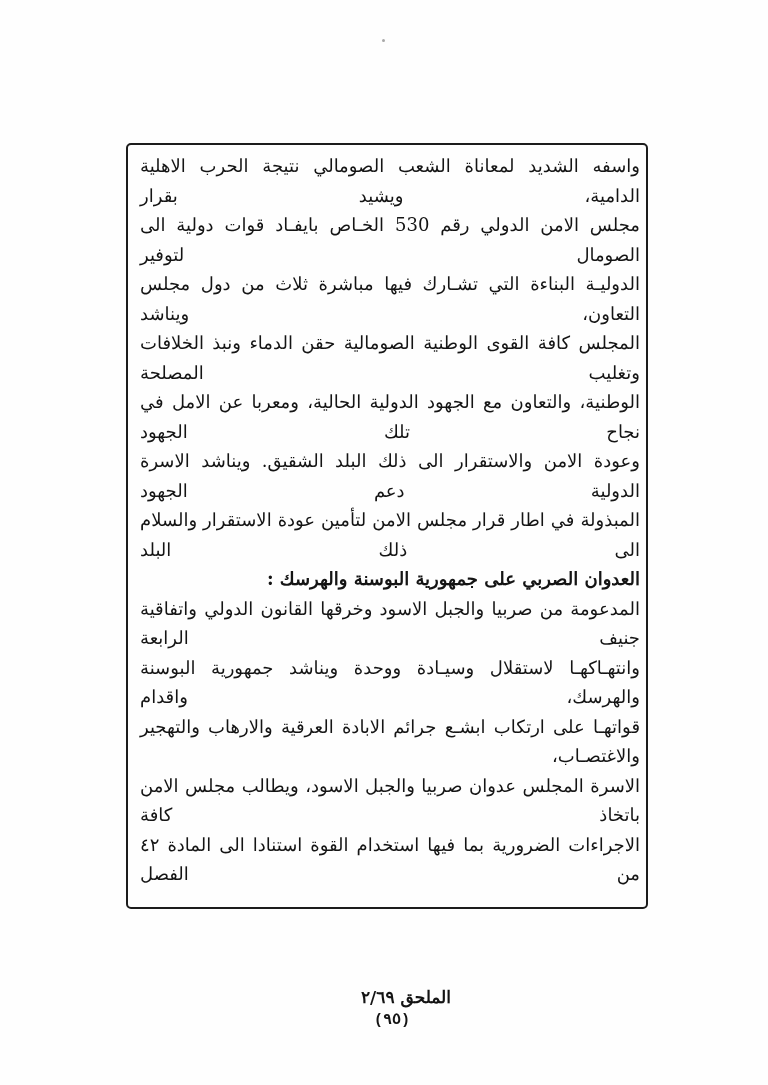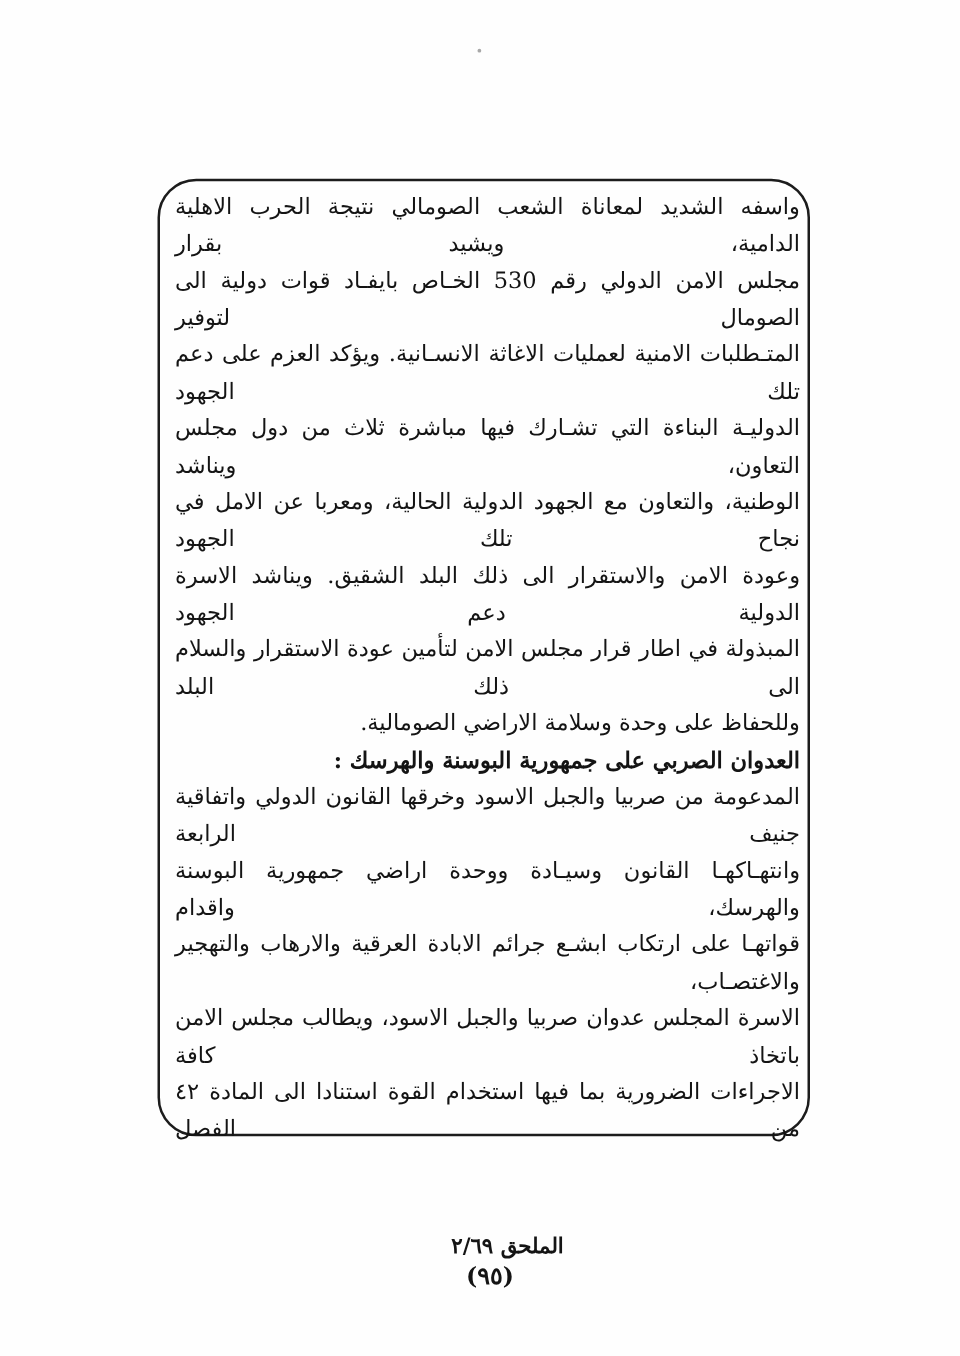--- a/index.html
+++ b/index.html
@@ -26,21 +26,21 @@
     background: #a8a8a8;
   }
   .text-box {
     position: absolute;
     left: 126px;
     top: 143px;
     width: 522px;
     height: 766px;
     box-sizing: border-box;
     border: 2px solid #1c1c1c;
-    border-radius: 31px;
+    border-radius: 5px;
     padding: 6px 6px 0 12px;
     direction: rtl;
     font-size: 18px;
     line-height: 29.5px;
     text-rendering: optimizeLegibility;
   }
   .line {
     text-align: right;
     white-space: normal;
   }
@@ -65,44 +65,44 @@
     line-height: 20px;
     white-space: nowrap;
   }
   .footer-page {
     position: absolute;
     top: 1011px;
     left: 392px;
     transform: translateX(-50%);
     direction: rtl;
     font-weight: bold;
-    font-size: 19px;
+    font-size: 15px;
     line-height: 20px;
     white-space: nowrap;
+    font-family: Liberation Mono, monospace;
   }
 </style>
 </head>
 <body>
 
 <div class="page">
   <div class="speck"></div>
 
   <div class="text-box">
     <div id="doc-text">
         <div class="line fill">واسفه الشديد لمعاناة الشعب الصومالي نتيجة الحرب الاهلية الدامية، ويشيد بقرار</div>
         <div class="line fill">مجلس الامن الدولي رقم 530 الخـاص بايفـاد قوات دولية الى الصومال لتوفير</div>
-        <div class="line fill">المتـطلبات الامنية لعمليات الاغاثة الانسـانية. ويؤكد العزم على دعم تلك الجهود</div>
         <div class="line fill">الدوليـة البناءة التي تشـارك فيها مباشرة ثلاث من دول مجلس التعاون، ويناشد</div>
+        <div class="line fill">المجلس كافة القوى الوطنية الصومالية حقن الدماء ونبذ الخلافات وتغليب المصلحة</div>
         <div class="line fill">الوطنية، والتعاون مع الجهود الدولية الحالية، ومعربا عن الامل في نجاح تلك الجهود</div>
         <div class="line fill">وعودة الامن والاستقرار الى ذلك البلد الشقيق. ويناشد الاسرة الدولية دعم الجهود</div>
         <div class="line fill">المبذولة في اطار قرار مجلس الامن لتأمين عودة الاستقرار والسلام الى ذلك البلد</div>
-        <div class="line">وللحفاظ على وحدة وسلامة الاراضي الصومالية.</div>
         <div class="line heading">العدوان الصربي على جمهورية البوسنة والهرسك :</div>
         <div class="line fill">المدعومة من صربيا والجبل الاسود وخرقها القانون الدولي واتفاقية جنيف الرابعة</div>
-        <div class="line fill">وانتهـاكهـا القانون وسيـادة ووحدة اراضي جمهورية البوسنة والهرسك، واقدام</div>
+        <div class="line fill">وانتهـاكهـا لاستقلال وسيـادة ووحدة ويناشد جمهورية البوسنة والهرسك، واقدام</div>
         <div class="line fill">قواتهـا على ارتكاب ابشـع جرائم الابادة العرقية والارهاب والتهجير والاغتصـاب،</div>
         <div class="line fill">الاسرة المجلس عدوان صربيا والجبل الاسود، ويطالب مجلس الامن باتخاذ كافة</div>
         <div class="line fill">الاجراءات الضرورية بما فيها استخدام القوة استنادا الى المادة ٤٢ من الفصل</div>
       </div>
   </div>
 
   <div class="footer-annex">الملحق ٢/٦٩</div>
 
   <div class="footer-page">(٩٥)</div>
 </div>

